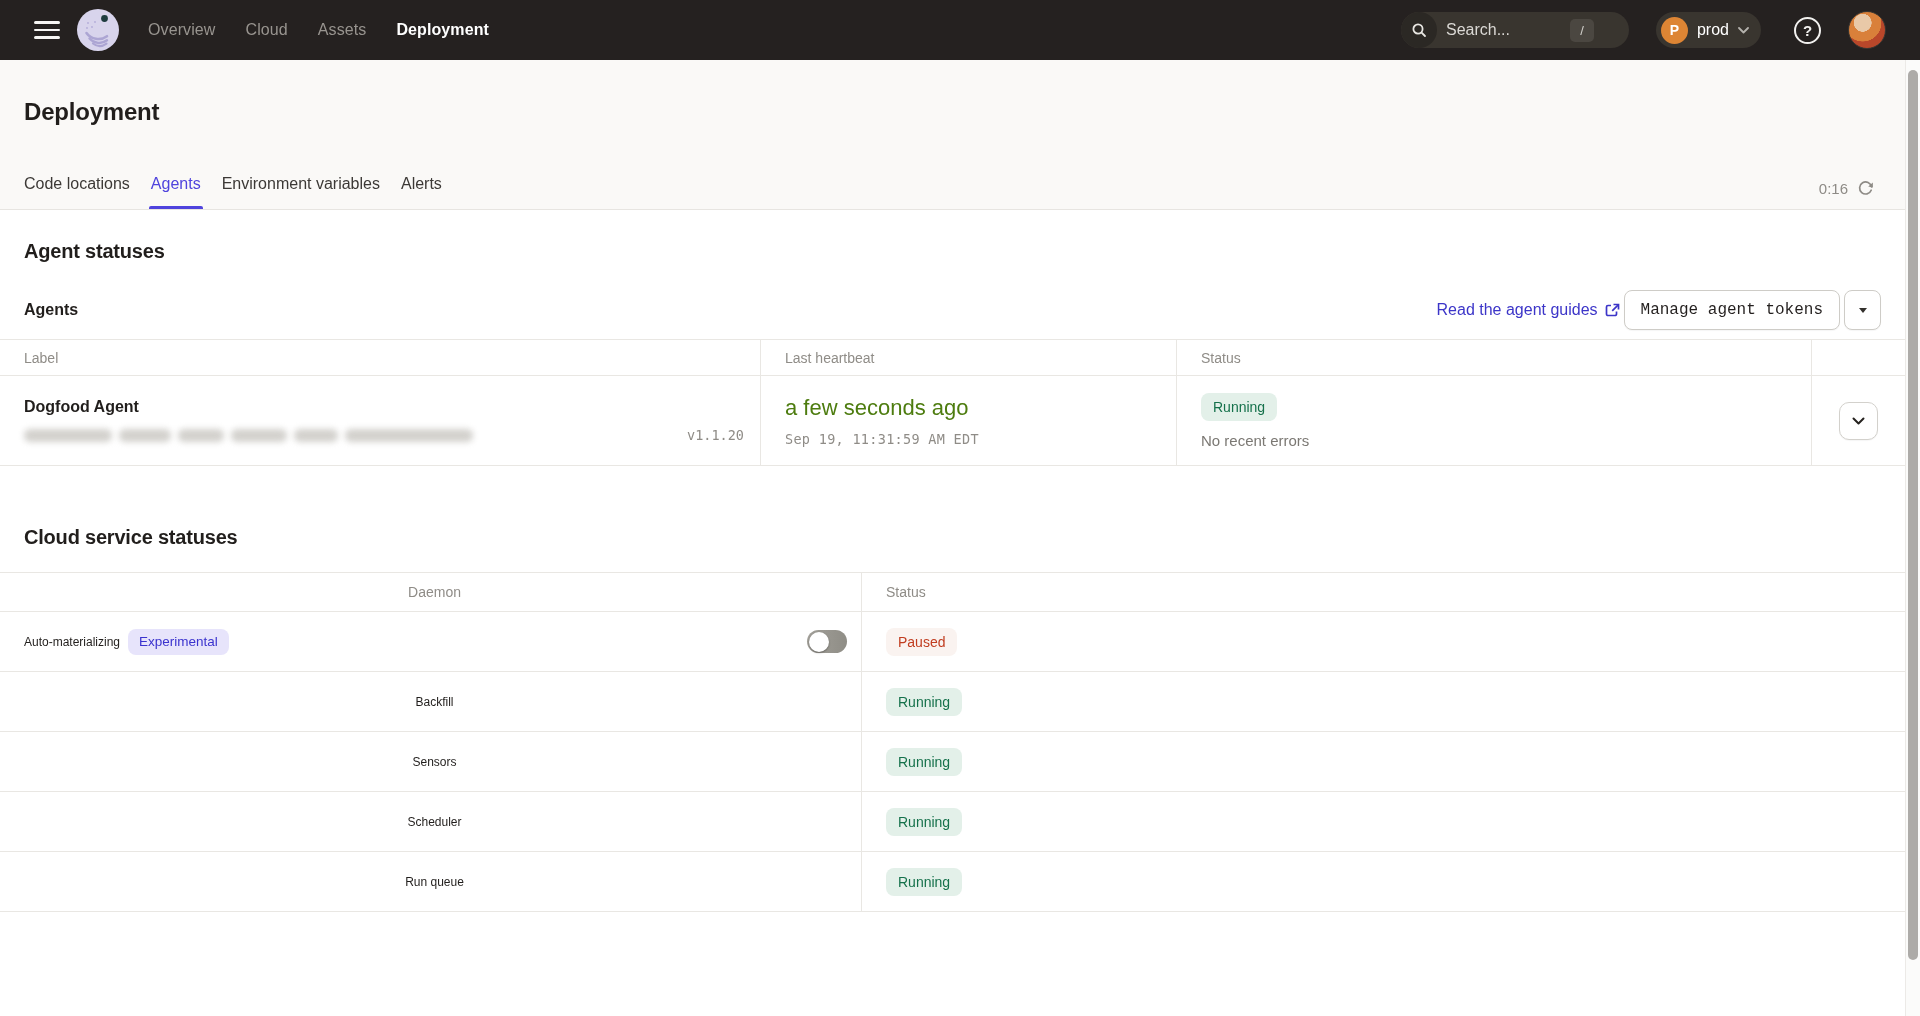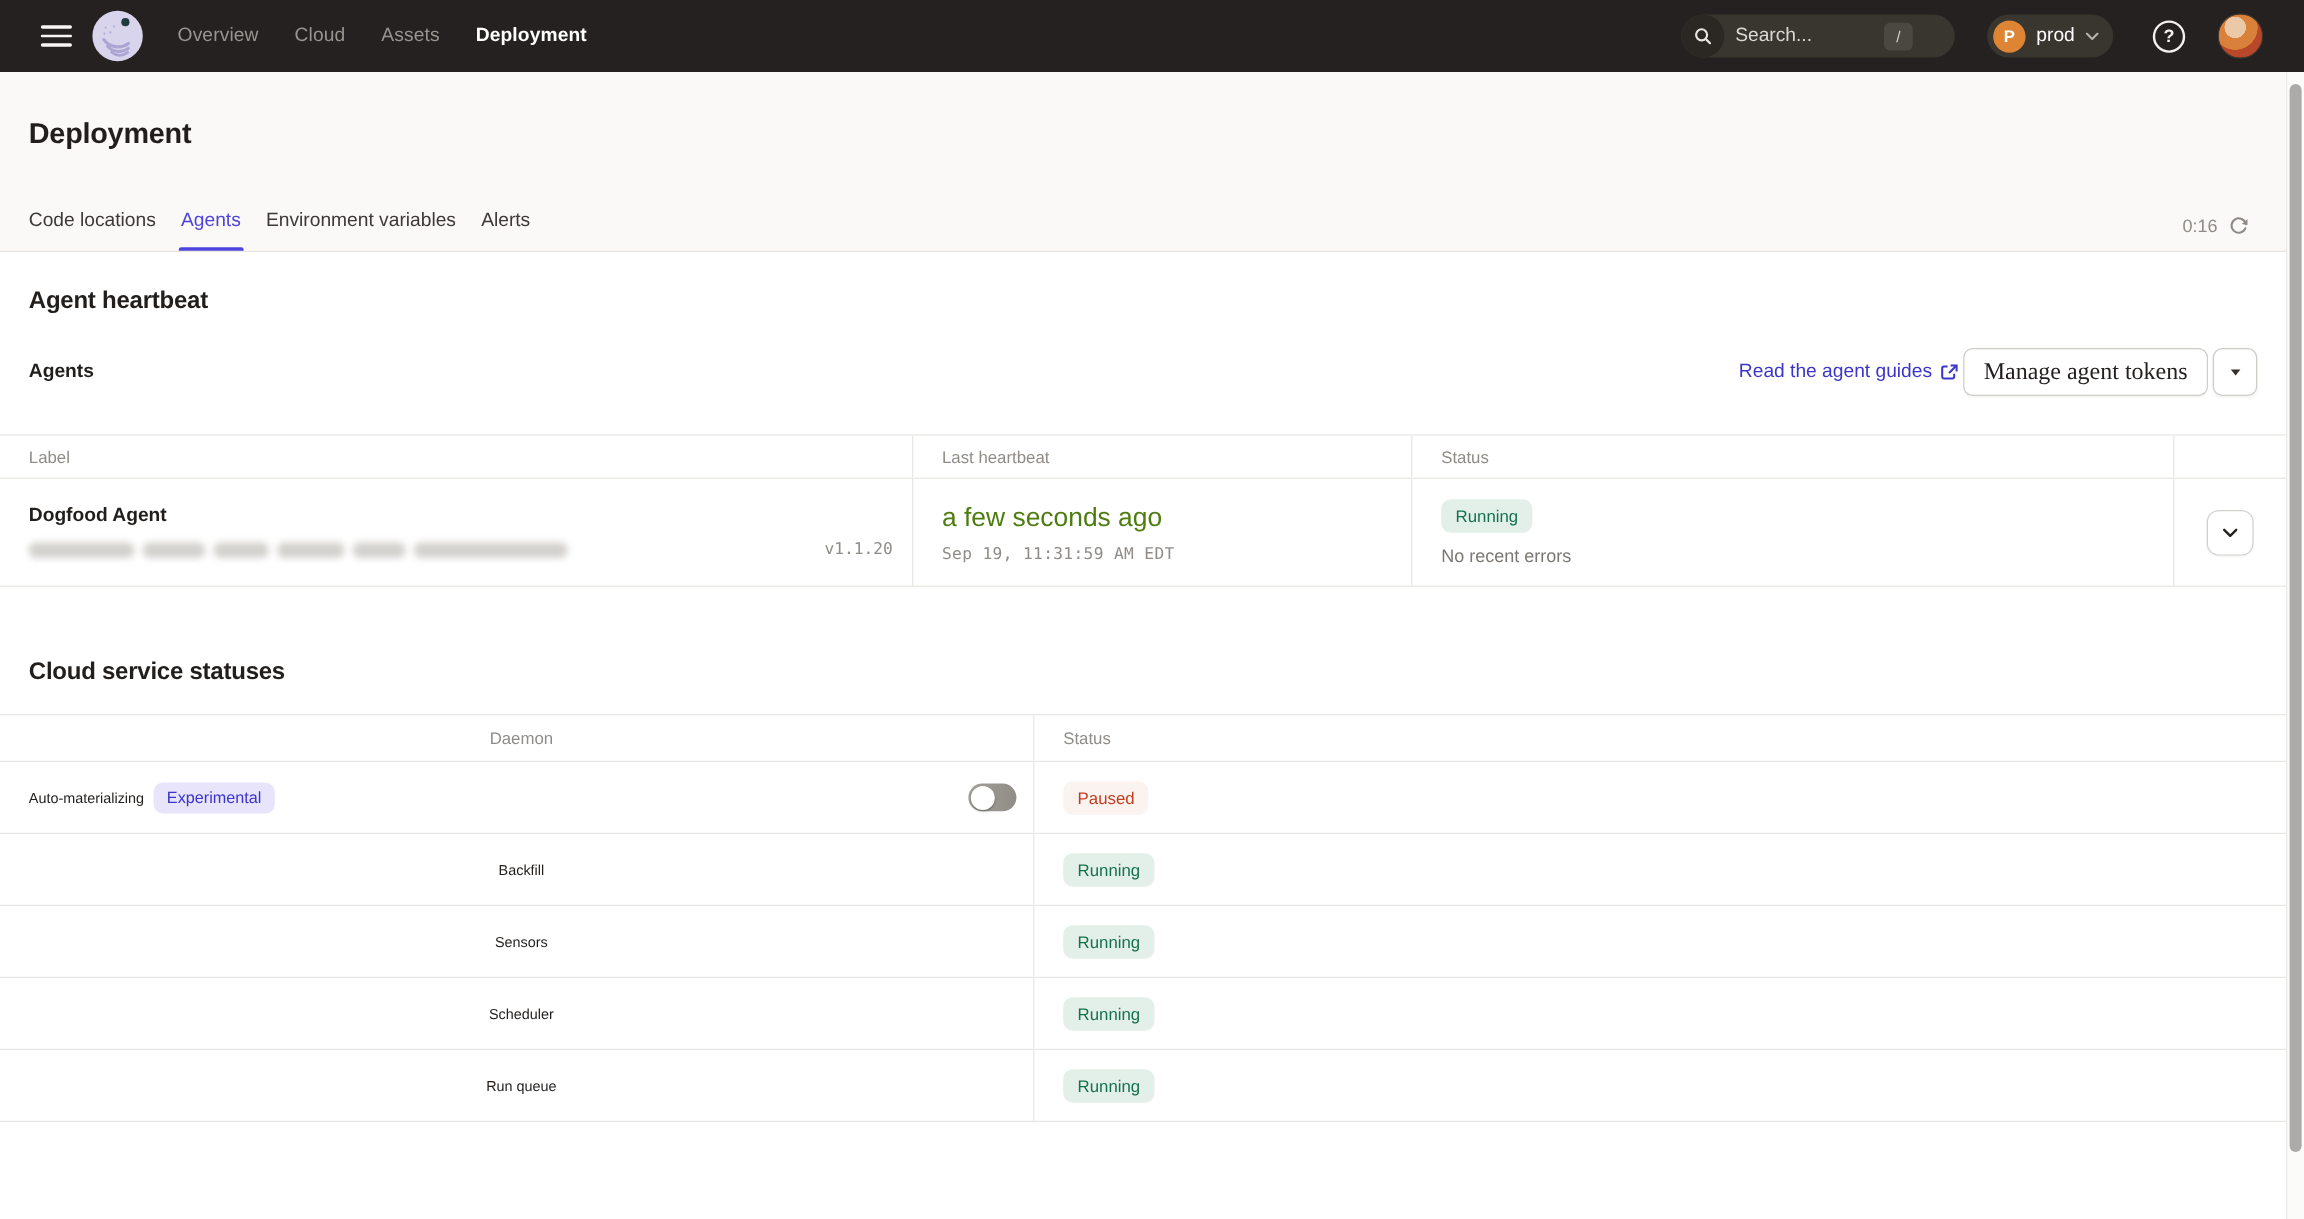--- a/index.html
+++ b/index.html
@@ -75,28 +75,28 @@
   .h2 { font-size:20px; line-height:26px; font-weight:600; color:#211E1C; padding-left:24px; letter-spacing:-.2px; }
   .h2.agent-statuses { padding-top:28px; }
   .h2.cloud { margin-top:58px; }
 
   .agents-toolbar { display:flex; align-items:center; margin-top:26px; padding:0 24px; height:40px; }
   .h3 { font-size:16px; font-weight:600; color:#211E1C; }
   .toolbar-right { margin-left:auto; display:flex; align-items:center; gap:4px; }
   .guide-link { color:#3C35C8; font-size:16px; display:flex; align-items:center; gap:7px; cursor:pointer; }
   .btn {
     height:40px; background:#FFFFFF; border:1px solid #CECCC7; border-radius:8px;
-    font-size:20px; color:#231F1E; padding:0 16px; display:flex; align-items:center;
-    cursor:pointer; box-shadow:0 1px 1px rgba(0,0,0,.04); font-family:Liberation Serif, serif;
+    font-size:16px; color:#231F1E; padding:0 16px; display:flex; align-items:center;
+    cursor:pointer; box-shadow:0 1px 1px rgba(0,0,0,.04); font-family:Liberation Mono, monospace;
   }
   .btn.icon-only { width:37px; padding:0; justify-content:center; }
   .caret-down { width:0; height:0; border-left:4.5px solid transparent; border-right:4.5px solid transparent; border-top:5.5px solid #33302C; }
 
   
-  .table { width:100%; border-top:1px solid #E9E7E3; margin-top:32px; }
+  .table { width:100%; border-top:1px solid #E9E7E3; margin-top:9px; }
   .trow { display:flex; border-bottom:1px solid #E9E7E3; }
   .thead .cell { color:#8F8C87; font-size:14px; font-weight:400; }
   .cell { padding:0 16px 0 24px; display:flex; flex-direction:column; justify-content:center; }
   .cell + .cell { border-left:1px solid #E9E7E3; }
 
   
   .agents-table .thead { height:36px; }
   .agents-table .body-row { height:90px; }
   .col-label   { flex:0 0 760px; }
   .col-beat    { flex:0 0 416px; }
@@ -225,21 +225,21 @@
             <path d="M14.2 10.2a6 6 0 1 1 .3-3.4" fill="none" stroke="#8E8B86" stroke-width="1.7" stroke-linecap="round"></path>
             <polygon points="15.9,2.6 15.9,7.4 11.2,6.6" fill="#8E8B86"></polygon>
           </svg>
       </span>
     </div>
   </div>
 </div>
 
 <div class="content">
 
-  <div class="h2 agent-statuses">Agent heartbeat</div>
+  <div class="h2 agent-statuses">Agent statuses</div>
 
   <div class="agents-toolbar">
     <span class="h3">Agents</span>
     <div class="toolbar-right">
       <span class="guide-link">
         <span>Read the agent guides</span>
         <span style="display:flex;">
           <svg width="15" height="15" viewBox="0 0 15 15">
               <path d="M6 2.5H3A1.5 1.5 0 0 0 1.5 4v7A1.5 1.5 0 0 0 3 12.5h7A1.5 1.5 0 0 0 11.5 11V8.5" fill="none" stroke="#3C35C8" stroke-width="1.7"></path>
               <path d="M8.5 1.5h5v5" fill="none" stroke="#3C35C8" stroke-width="1.7"></path>

